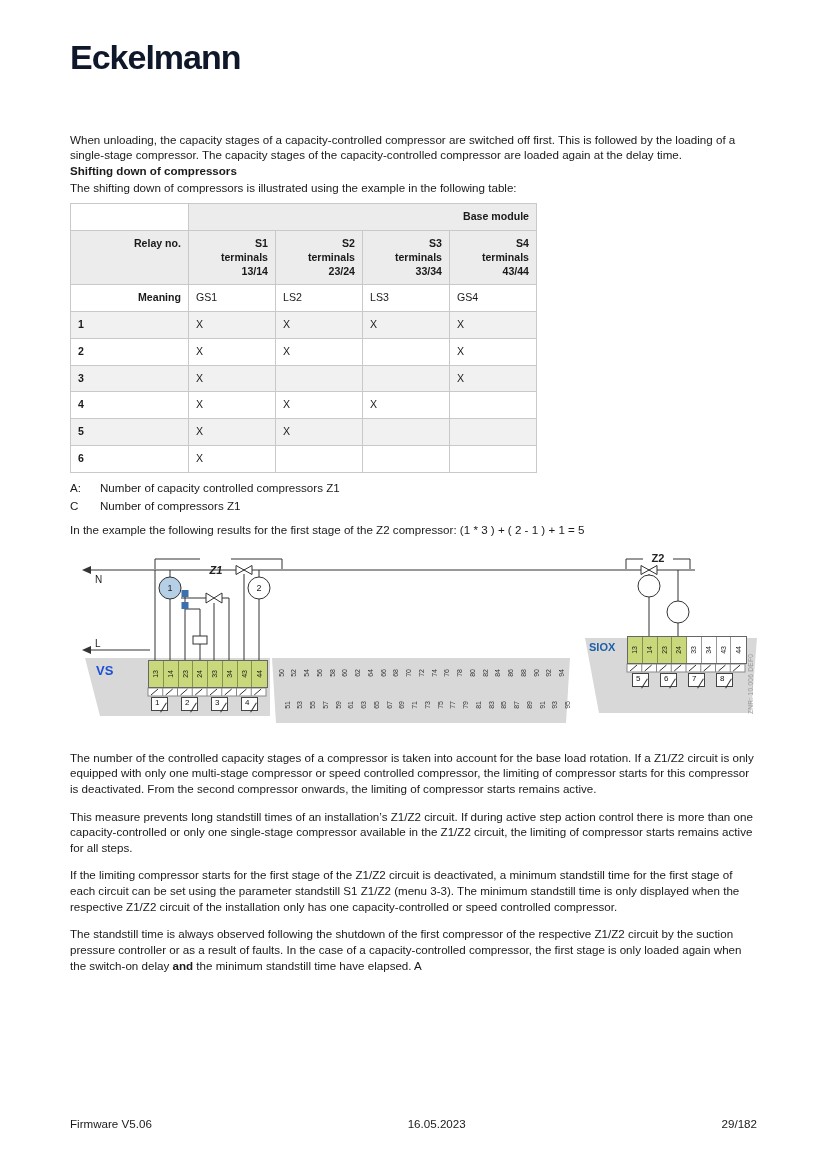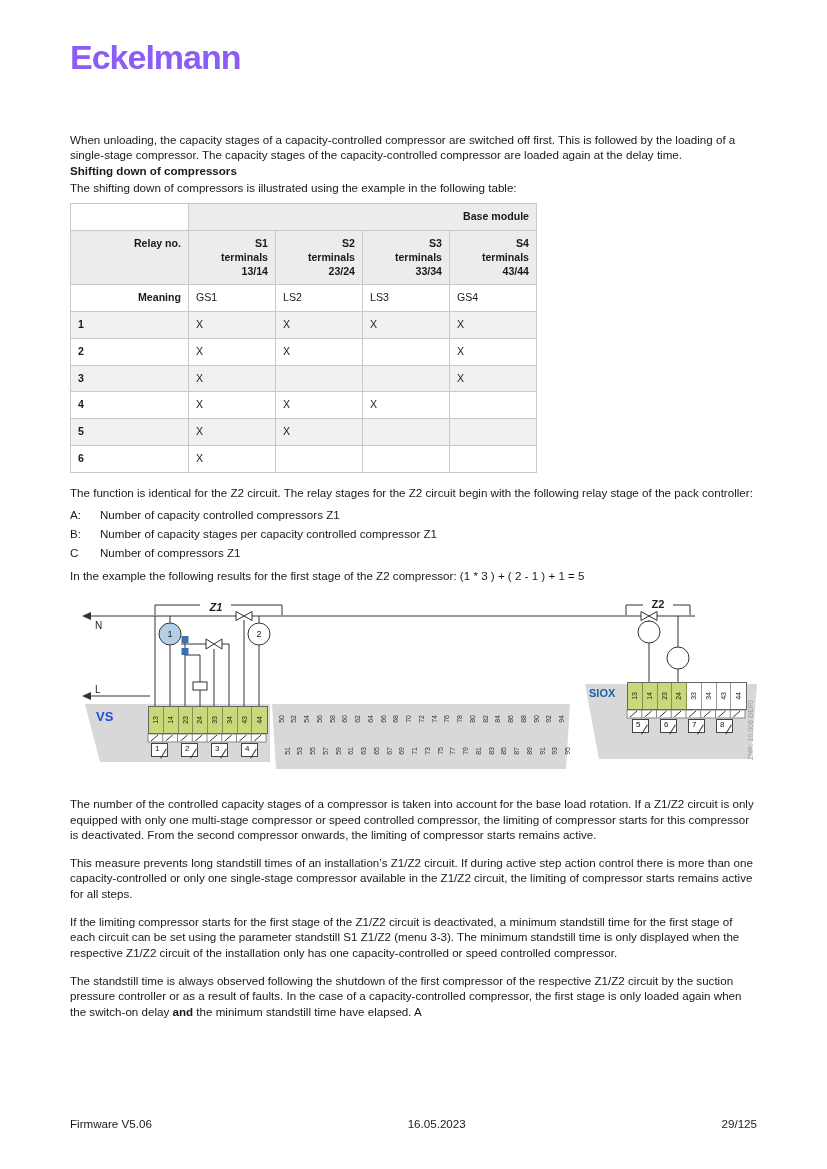--- a/index.html
+++ b/index.html
@@ -4,21 +4,21 @@
 <style>
   * { box-sizing: border-box; }
   html, body { margin: 0; padding: 0; }
   body { background: #fff; font-family: "Liberation Sans", sans-serif; }
   .page { position: relative; width: 827px; height: 1169px; margin: 0 auto;
           background: #fff; color: #1a1a1a; font-size: 11.6px; line-height: 1.35; overflow: hidden; }
   .content { padding: 0 70px; }
   p { margin: 0; }
 
   .logo { padding-top: 40px; font-size: 34px; line-height: 1.05; font-weight: bold;
-          color: #8b5cf6; letter-spacing: -1px; }
+          color: #0f172a; letter-spacing: -1px; }
 
   .intro { margin-top: 56px; }
   .par { margin-top: 12px; }
   .h-sec { font-weight: bold; }
   .h-sub { margin-top: 1px; }
 
   
   .relay-table { margin-top: 8px; border-collapse: collapse; table-layout: fixed;
                  font-size: 10.6px; line-height: 1.3; }
   .relay-table td { border: 1px solid #c9c9c9; padding: 6px 7px; vertical-align: top;
@@ -33,21 +33,21 @@
   .abc-row { margin-top: 3px; }
   .abc-label { display: inline-block; width: 30px; }
   .example { margin-top: 8px; }
 
   
   .diagram { position: relative; margin-top: 8px; width: 690px; height: 192px; }
   .diagram svg { position: absolute; left: 0; top: 0; }
   .dlbl { position: absolute; font-size: 10px; color: #222; }
   .lbl-n { left: 25px; top: 27px; }
   .lbl-l { left: 25px; top: 91px; }
-  .lbl-z1 { left: 130px; top: 8px; width: 32px; text-align: center; font-weight: bold; font-size: 11px; font-style: italic; }
+  .lbl-z1 { left: 130px; top: 17px; width: 32px; text-align: center; font-weight: bold; font-size: 11px; font-style: italic; }
   .lbl-z2 { left: 572px; top: 5px; width: 32px; text-align: center; font-weight: bold; font-size: 11px; }
   .comp { position: absolute; width: 22px; height: 22px; display: flex; align-items: center;
           justify-content: center; font-size: 9px; color: #222; }
   .comp-1 { left: 89px; top: 31px; }
   .comp-2 { left: 178px; top: 31px; }
   .lbl-vs { position: absolute; left: 26px; top: 116px; font-size: 13px; font-weight: bold; color: #1d4ed8; }
   .lbl-siox { position: absolute; left: 519px; top: 94px; font-size: 11px; font-weight: bold; color: #1d5fa8; }
 
   .term-row { position: absolute; display: flex; border: 1px solid #666; background: #c9d87a; height: 28px; }
   .vs-terms { left: 78px; top: 114px; }
@@ -176,25 +176,23 @@
           <tr>
           <td>6</td>
           <td>X</td>
           <td></td>
           <td></td>
           <td></td>
         </tr>
         </tbody>
     </table>
 
-    <p class="par">The function is identical for the Z2 circuit. The relay stages for the Z2 circuit begin with the following relay stage of the pack controller:</p>
 
     <div class="abc">
         <p class="abc-row"><span class="abc-label">A:</span><span>Number of capacity controlled compressors Z1</span></p>
-        <p class="abc-row"><span class="abc-label">B:</span><span>Number of capacity stages per capacity controlled compressor Z1</span></p>
         <p class="abc-row"><span class="abc-label">C</span><span>Number of compressors Z1</span></p>
       </div>
 
     <p class="example">In the example the following results for the first stage of the Z2 compressor: (1 * 3 ) + ( 2 - 1 ) + 1 = 5</p>
 
     <div class="diagram">
       <svg width="690" height="192" viewBox="0 0 690 192">
         <g stroke="#333" stroke-width="1" fill="none">
           <g stroke="none" fill="#d8d8d8">
             <polygon points="15,112 200,112 200,170 30,170"></polygon>
@@ -502,15 +500,15 @@
 
     <p class="par">The number of the controlled capacity stages of a compressor is taken into account for the base load rotation. If a Z1/Z2 circuit is only equipped with only one multi-stage compressor or speed controlled compressor, the limiting of compressor starts for this compressor is deactivated. From the second compressor onwards, the limiting of compressor starts remains active.</p>
     <p class="par">This measure prevents long standstill times of an installation’s Z1/Z2 circuit. If during active step action control there is more than one capacity-controlled or only one single-stage compressor available in the Z1/Z2 circuit, the limiting of compressor starts remains active for all steps.</p>
     <p class="par">If the limiting compressor starts for the first stage of the Z1/Z2 circuit is deactivated, a minimum standstill time for the first stage of each circuit can be set using the parameter standstill S1 Z1/Z2 (menu 3-3). The minimum standstill time is only displayed when the respective Z1/Z2 circuit of the installation only has one capacity-controlled or speed controlled compressor.</p>
     <p class="par closing"><span>The standstill time is always observed following the shutdown of the first compressor of the respective Z1/Z2 circuit by the suction pressure controller or as a result of faults. In the case of a capacity-controlled compressor, the first stage is only loaded again when the switch-on delay </span><b>and</b><span> the minimum standstill time have elapsed. A</span></p>
   </div>
 
   <div class="footer">
     <span>Firmware V5.06</span>
     <span>16.05.2023</span>
-    <span>29/125</span>
+    <span>29/182</span>
   </div>
 </div>
 
 </body></html>

